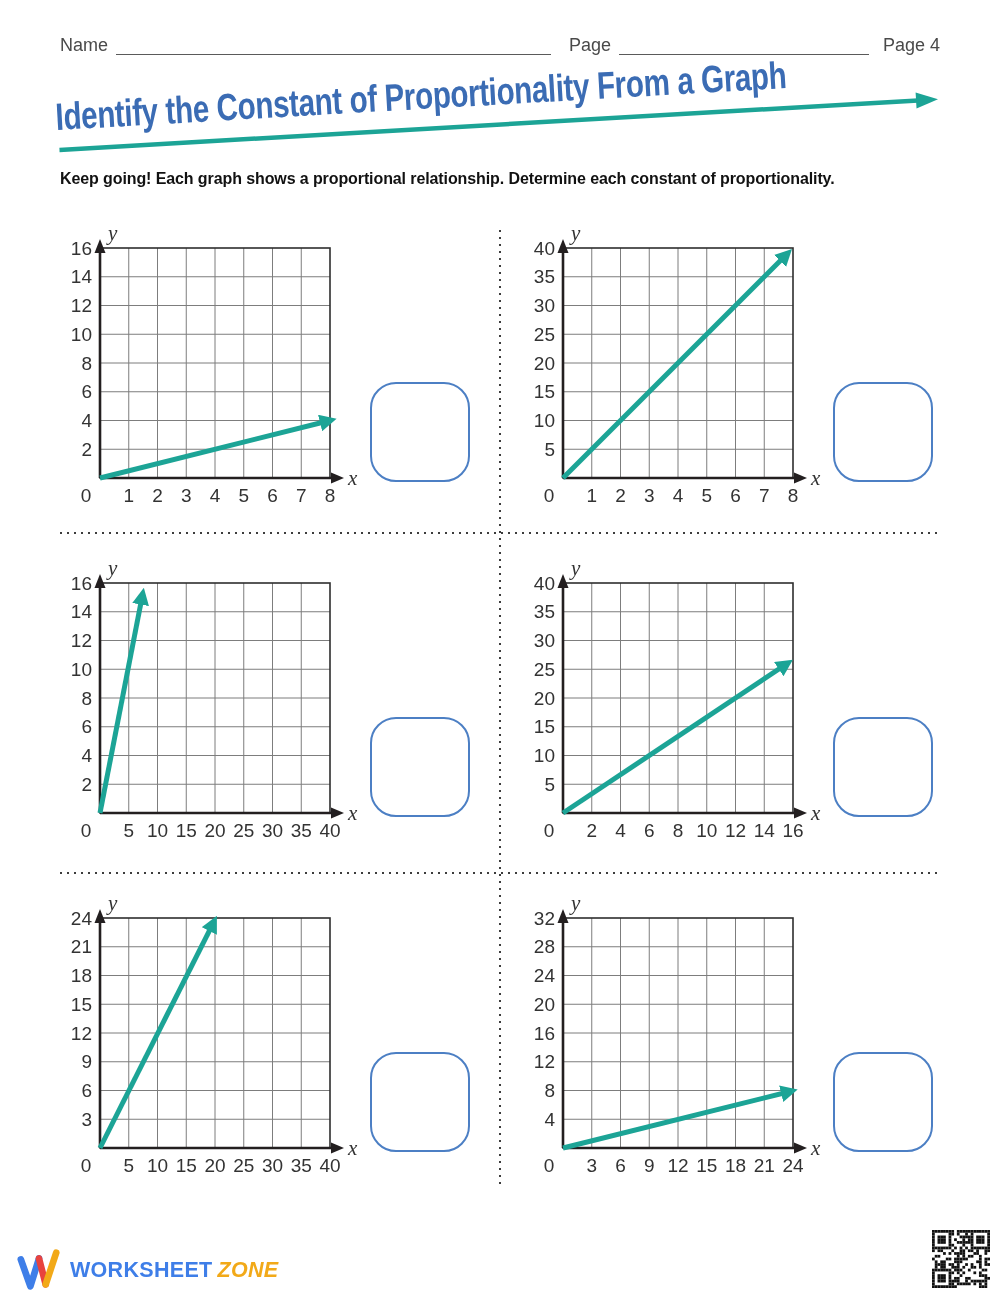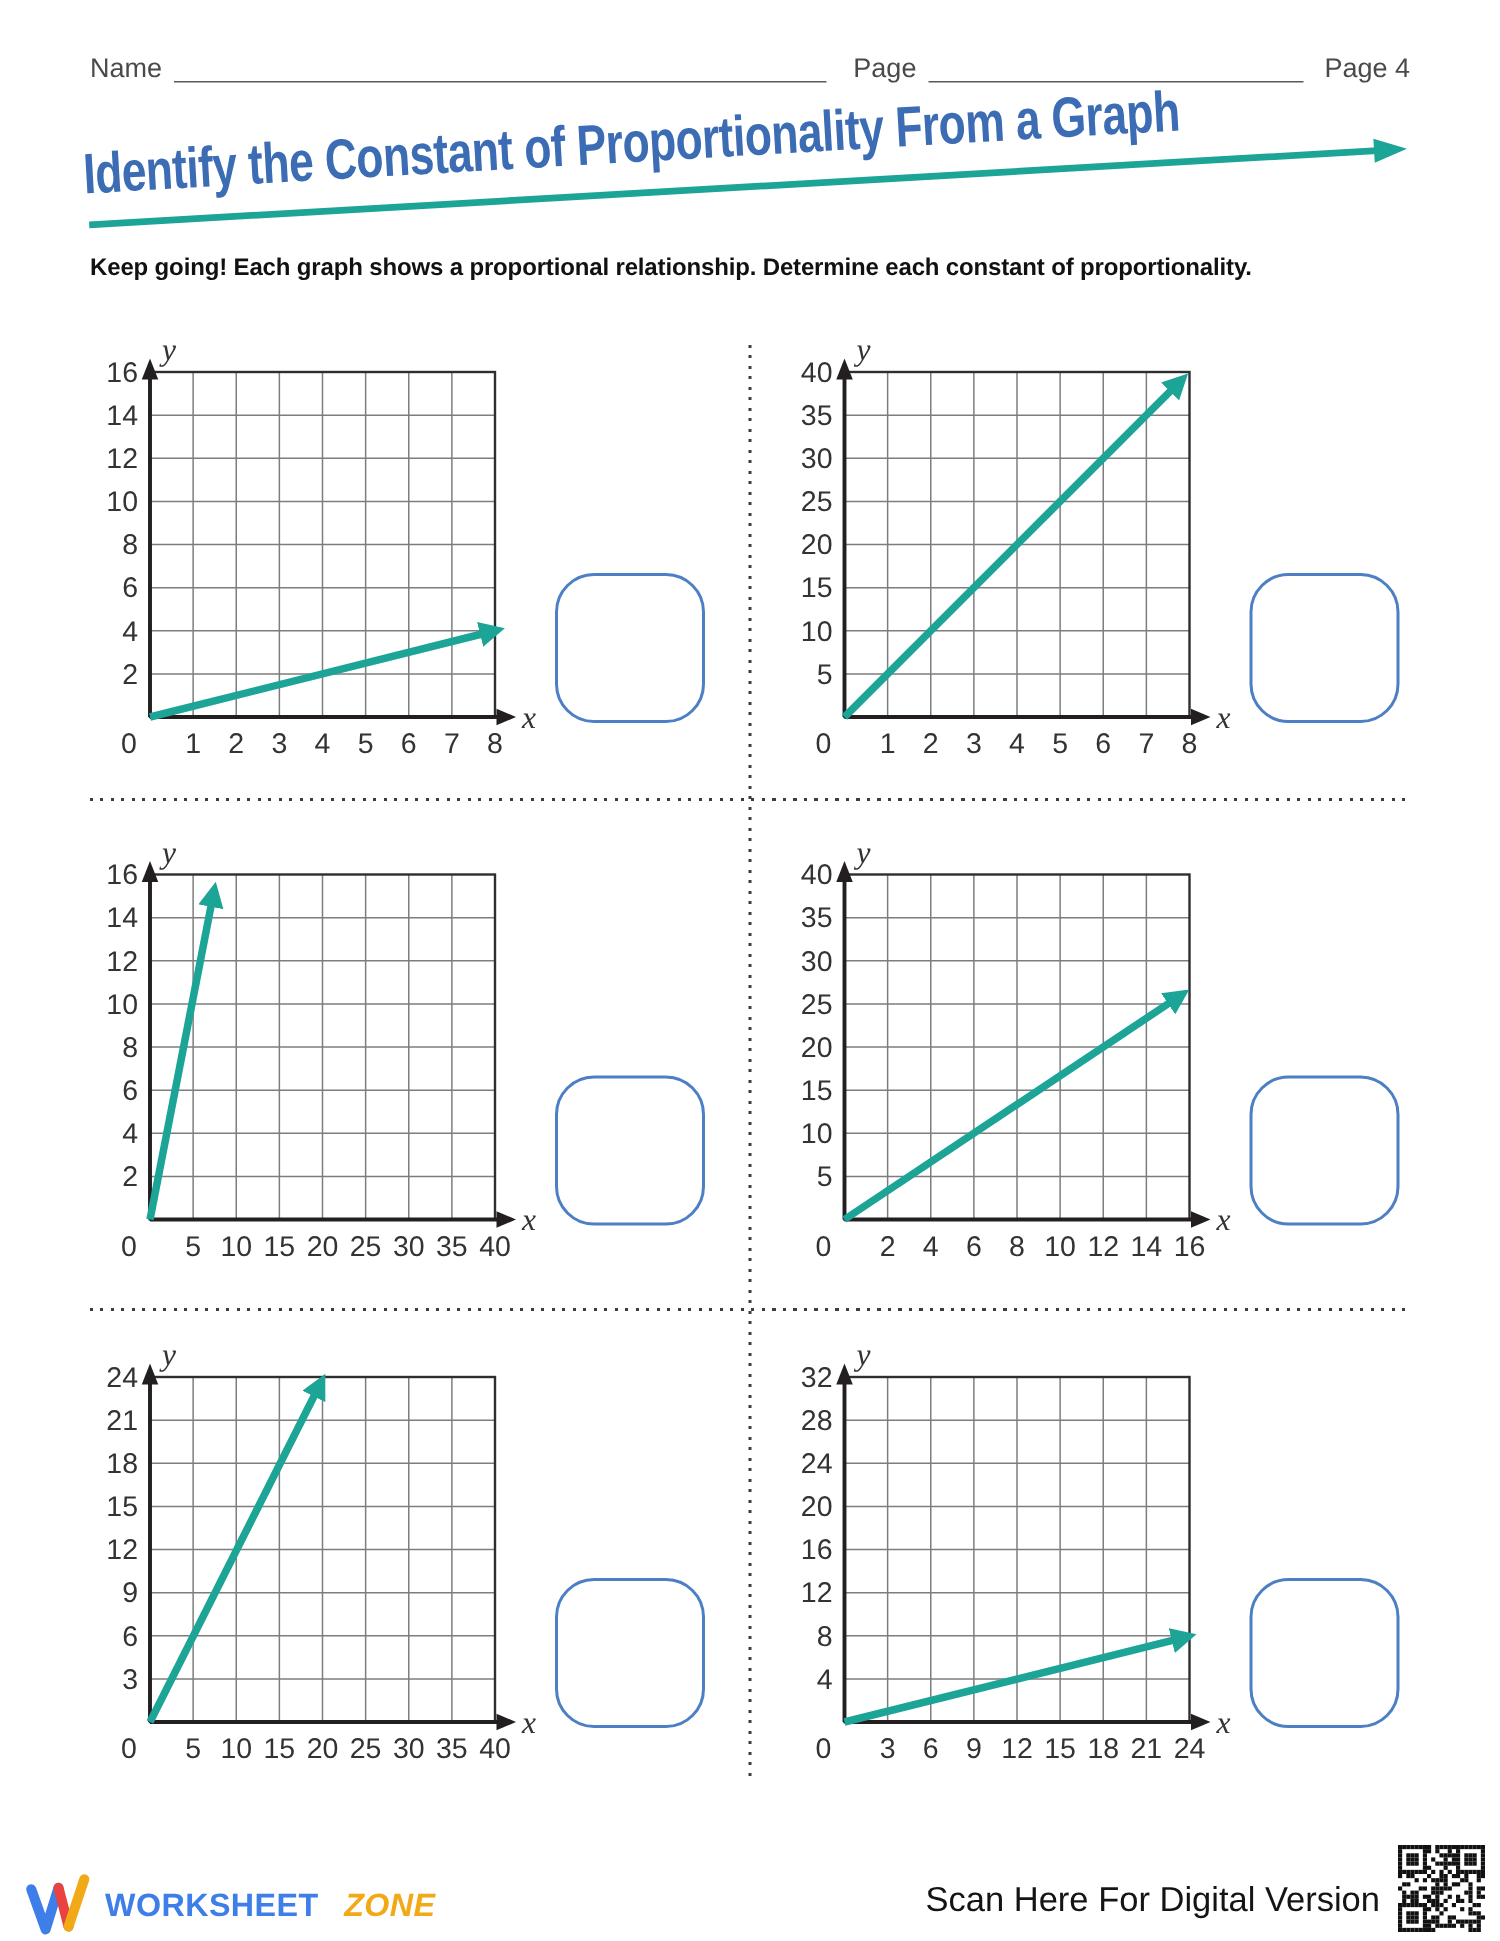--- a/index.html
+++ b/index.html
@@ -48,21 +48,21 @@
   
   .graph-cell{position:absolute;width:420px;height:292px;}
   .graph-cell svg{position:absolute;left:0;top:0;}
   .answer-box{
     position:absolute;left:314px;top:156px;width:96px;height:96px;
     border:2.5px solid var(--box-border-blue,#4c7fc4);border-radius:26px;background:#fff;
   }
 
   
   .logo{position:absolute;left:16px;top:1246px;height:48px;display:flex;align-items:center;gap:8px;}
-  .logo-text{font-size:21.5px;font-weight:bold;letter-spacing:0.3px;display:flex;gap:17px;}
+  .logo-text{font-size:21.5px;font-weight:bold;letter-spacing:0.3px;display:flex;gap:5px;}
   .logo-word-1{color:var(--logo-blue,#3e7ee8);}
   .logo-word-2{color:var(--logo-orange,#f2a918);font-style:italic;}
   .scan{position:absolute;right:10px;top:1230px;display:flex;align-items:flex-end;gap:12px;}
   .scan-text{font-size:23px;color:#141414;line-height:1;padding-bottom:10px;}
 </style>
 </head>
 <body>
 
 <div class="page">
 
@@ -429,21 +429,20 @@
       <path d="M24 11 L31 38" fill="none" stroke="#e8433e" stroke-width="7" stroke-linecap="round"></path>
       <path d="M31 38 L42 5" fill="none" stroke="#f2a918" stroke-width="7" stroke-linecap="round"></path>
     </svg>
     <span class="logo-text">
       <span class="logo-word-1">WORKSHEET</span>
       <span class="logo-word-2">ZONE</span>
     </span>
   </div>
 
   <div class="scan">
-    <span class="scan-text">Scan Here For Digital Version</span>
     <svg id="qr" width="58" height="58" viewBox="0 0 58 58">
         <rect x="0" y="0" width="58" height="58" fill="#ffffff"></rect>
         <rect x="0" y="0" width="2.761904761904762" height="2.761904761904762" fill="#111111"></rect>
         <rect x="2.761904761904762" y="0" width="2.761904761904762" height="2.761904761904762" fill="#111111"></rect>
         <rect x="5.523809523809524" y="0" width="2.761904761904762" height="2.761904761904762" fill="#111111"></rect>
         <rect x="8.285714285714285" y="0" width="2.761904761904762" height="2.761904761904762" fill="#111111"></rect>
         <rect x="11.047619047619047" y="0" width="2.761904761904762" height="2.761904761904762" fill="#111111"></rect>
         <rect x="13.80952380952381" y="0" width="2.761904761904762" height="2.761904761904762" fill="#111111"></rect>
         <rect x="16.57142857142857" y="0" width="2.761904761904762" height="2.761904761904762" fill="#111111"></rect>
         <rect x="19.333333333333332" y="0" width="2.761904761904762" height="2.761904761904762" fill="#111111"></rect>

